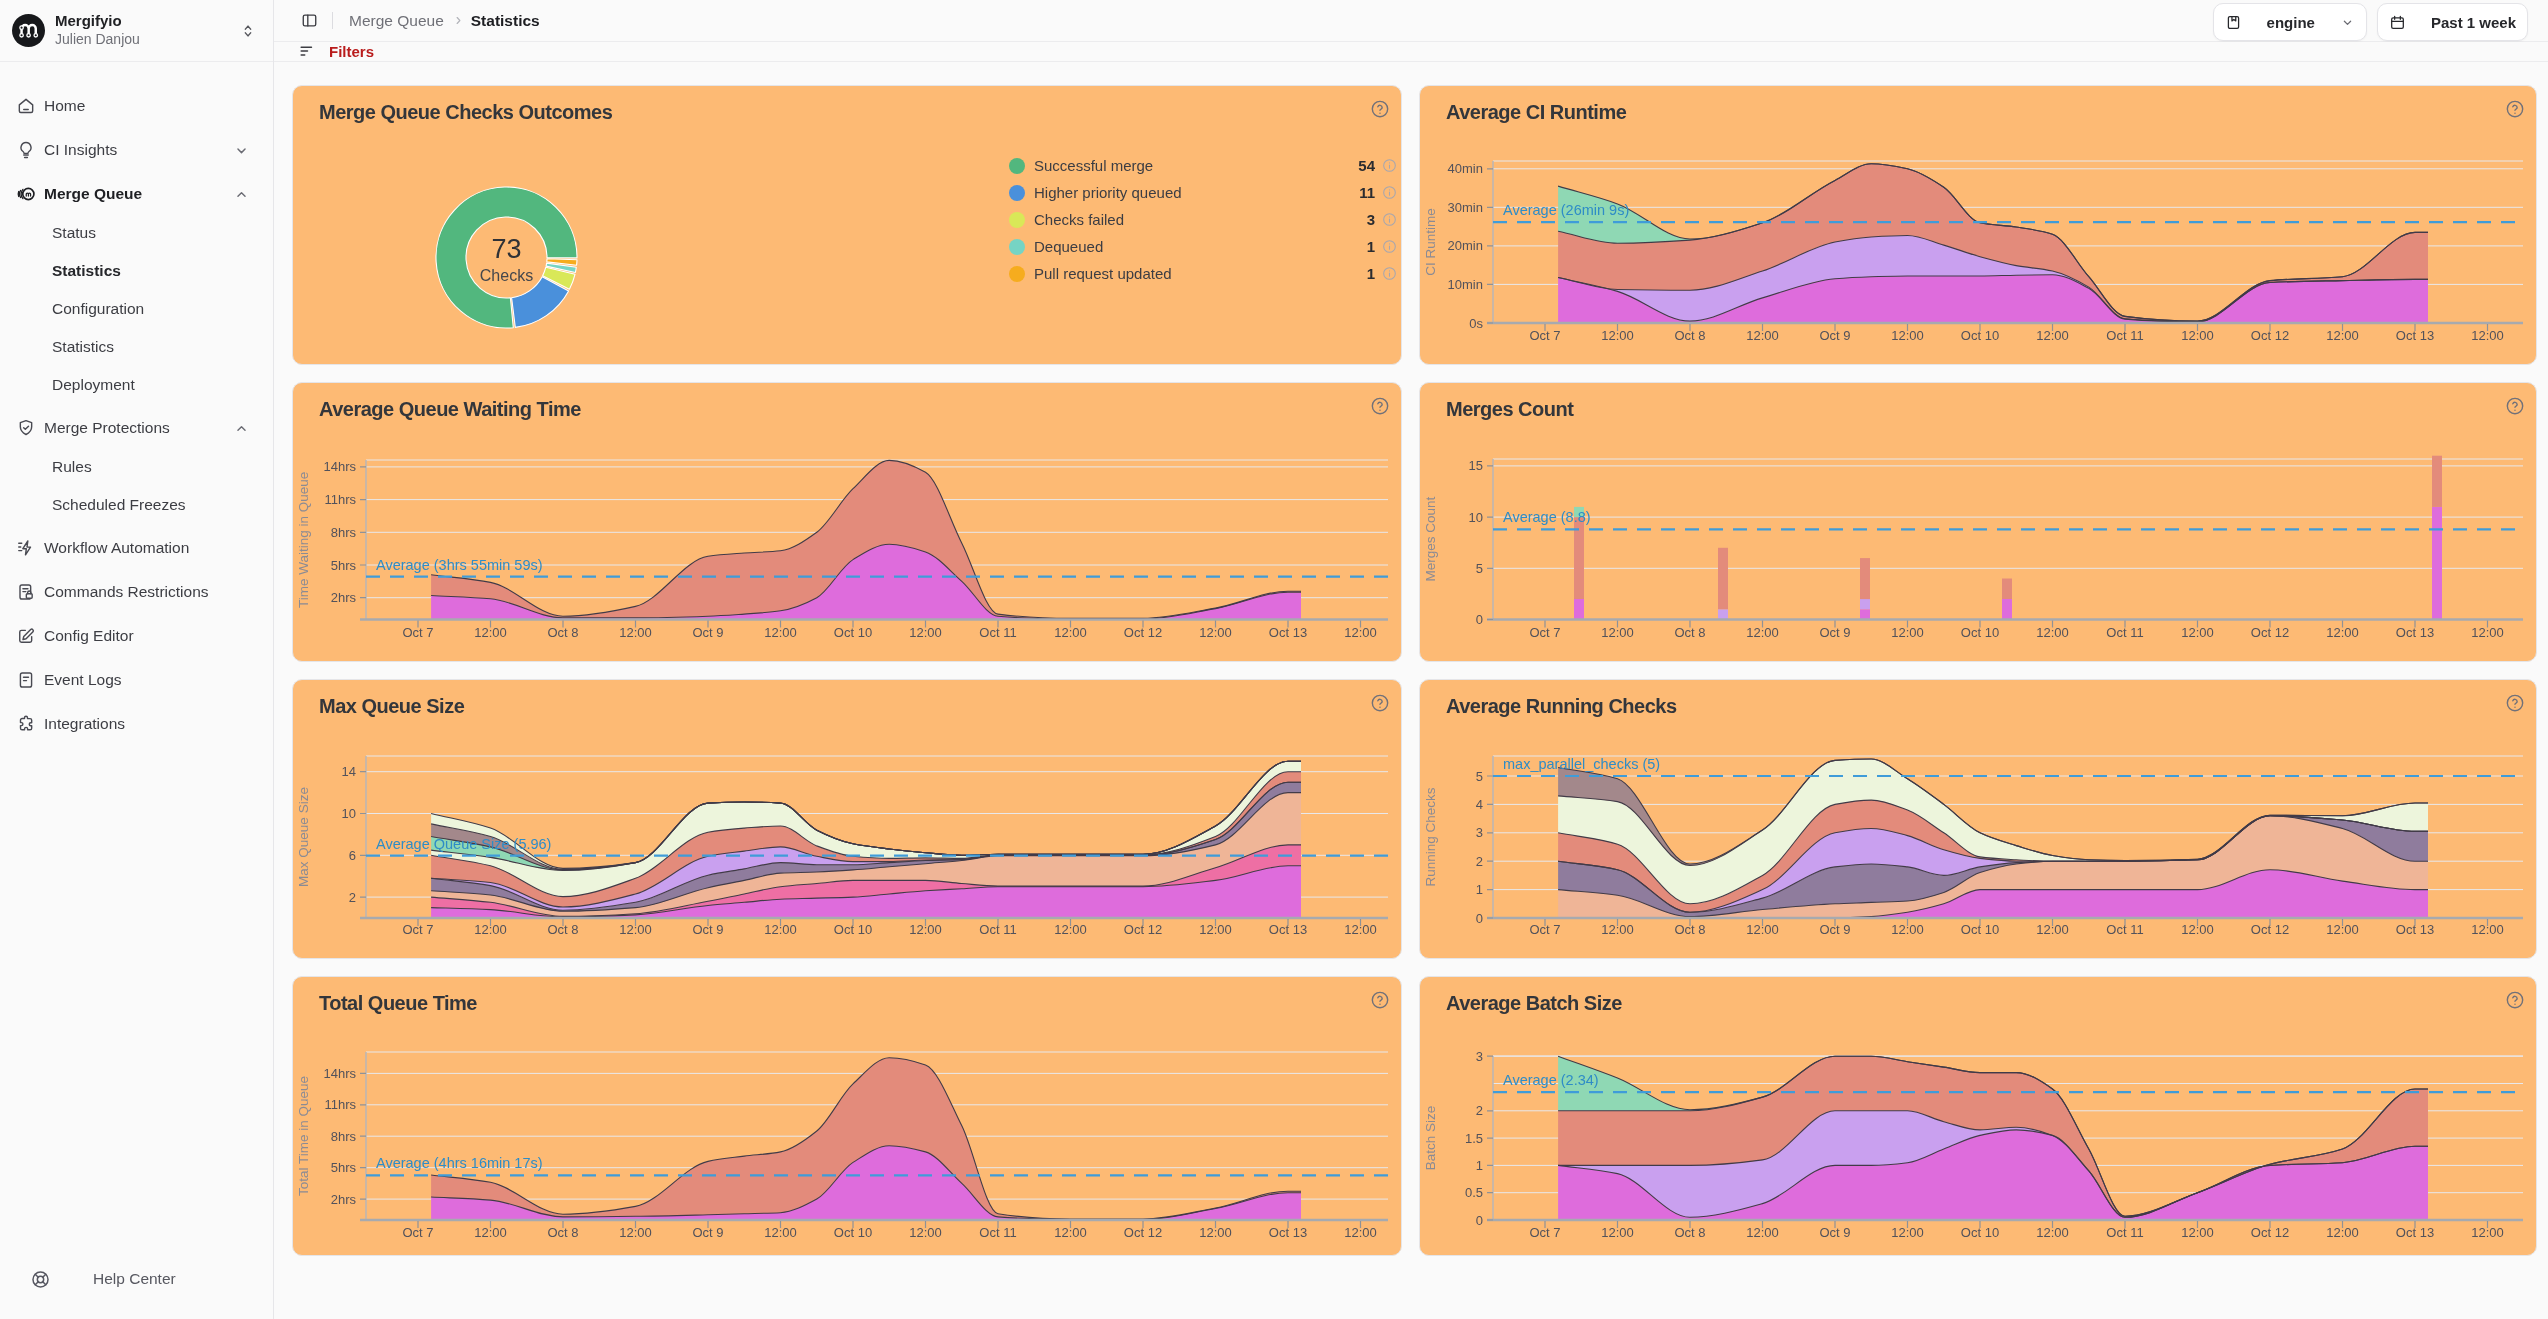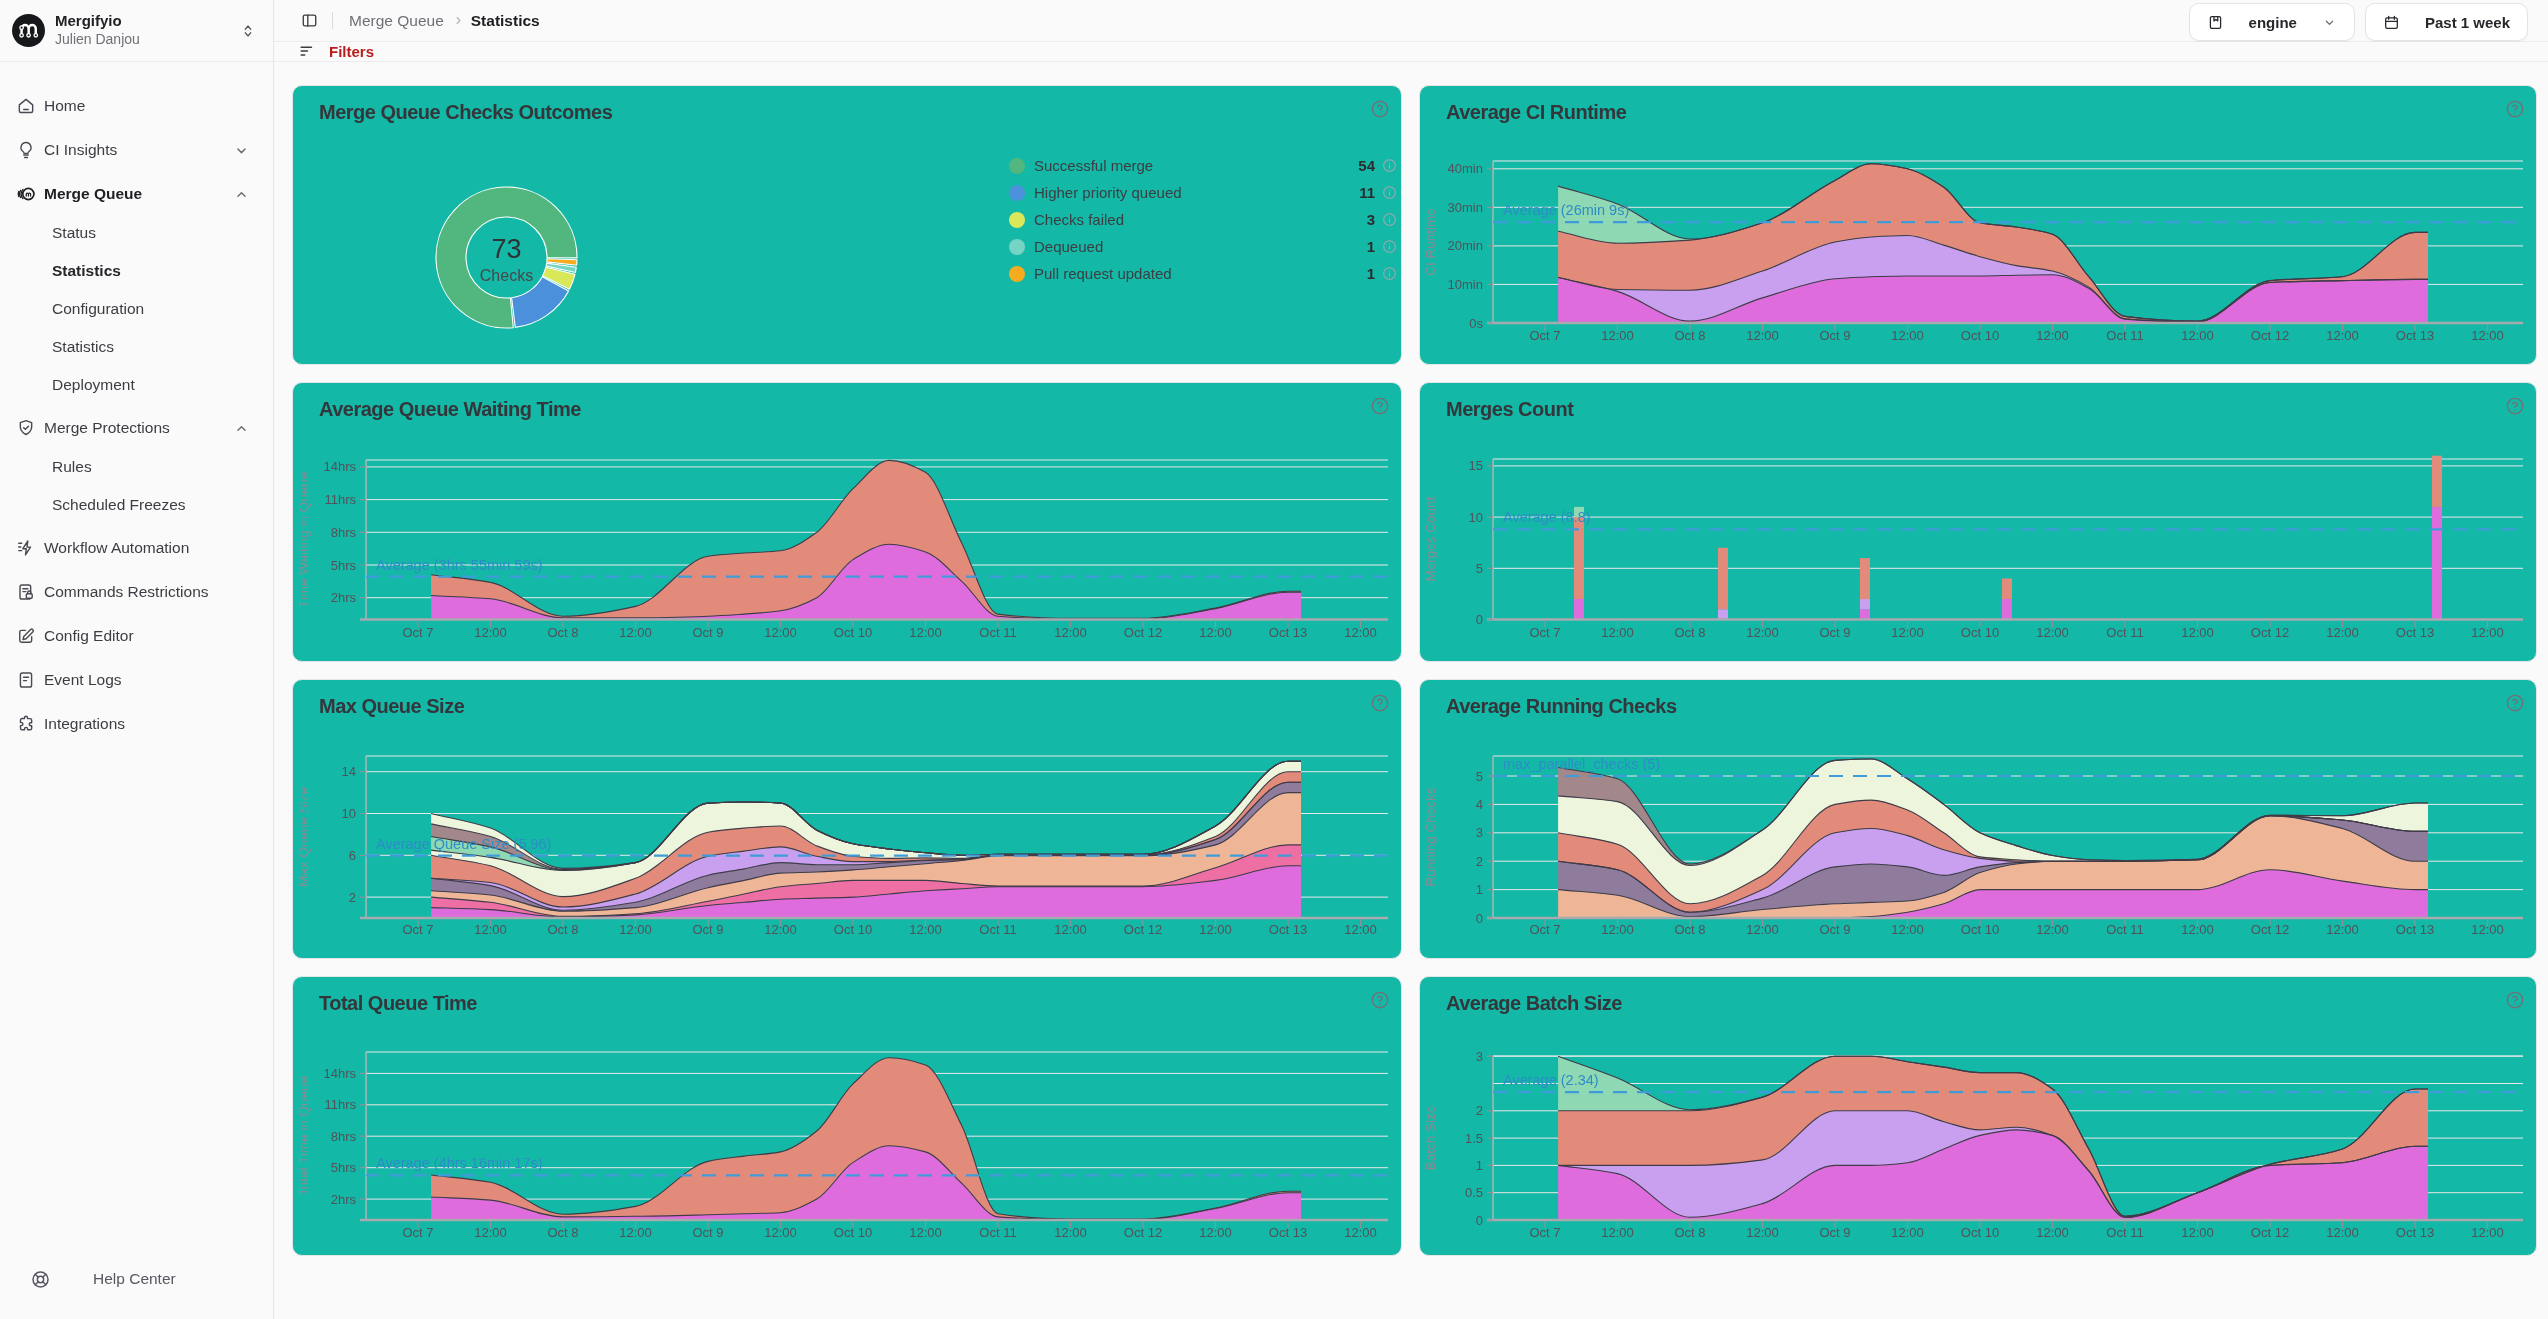--- a/index.html
+++ b/index.html
@@ -19,26 +19,26 @@
 .nsub { height:38px; display:flex; align-items:center; padding-left:52px; font-size:15.5px; color:#3c3d43; }
 .helpcenter { display:flex; align-items:center; gap:14px; padding:0 16px 0 30px; height:60px; margin-bottom:10px; }
 .helpcenter span { font-size:15.5px; color:#56575f;margin-left:28px; }
 main { flex:1; display:flex; flex-direction:column; }
 .topbar { height:61px; border-bottom:1px solid #ececee; display:flex; align-items:center; padding:0 20px 0 27px; background:#fafafa; }
 .crumbsep { width:1px; height:17px; background:#dcdce0; margin:0 16px 0 14px; }
 .crumb1 { font-size:15.5px; color:#6f7077; }
 .crumbchev { margin:0 6px 0 8px; display:flex; }
 .crumb2 { font-size:15.5px; font-weight:700; color:#1d1e22; }
 .topright { margin-left:auto; display:flex; gap:10px; }
-.btn { display:flex; align-items:center; gap:25px; height:38px; margin-top:3px; padding:0 17px; background:#fff; border:1px solid #e4e4e8; border-radius:10px; font-size:15px; font-weight:600; color:#27282c; box-shadow:0 1px 2px rgba(0,0,0,.04); }
+.btn { display:flex; align-items:center; gap:25px; height:38px; margin-top:3px; padding:0 11px; background:#fff; border:1px solid #e4e4e8; border-radius:10px; font-size:15px; font-weight:600; color:#27282c; box-shadow:0 1px 2px rgba(0,0,0,.04); }
 .filters { height:49px; border-bottom:1px solid #ececee; display:flex; align-items:center; gap:12px; padding-left:24px; background:#fafafa; }
 .filters span { font-size:15px; font-weight:600; color:#b91c1c; }
 .content { flex:1; padding:23px 11px 15px 18px; background:#fafafa; }
 .grid { display:grid; grid-template-columns:1110px 1118px; grid-auto-rows:280px; gap:17px; }
-.card { background:#14b8a6; border:1px solid #e5e5e8; border-radius:10px; position:relative; overflow:hidden; }
+.card { background:#fdba74; border:1px solid #e5e5e8; border-radius:10px; position:relative; overflow:hidden; }
 .ctitle { position:absolute; top:15px; left:26px; font-size:20px; font-weight:700; color:#33363b; letter-spacing:-0.5px; }
 .chelp { position:absolute; top:13px; right:11px; }
 .chart { position:absolute; left:0; top:0; }
 .legend { position:absolute; left:716px; top:66px; width:388px; }
 .lrow { display:flex; align-items:center; height:27px; }
 .ldot { width:16px; height:16px; border-radius:50%; flex:0 0 16px; }
 .llab { margin-left:9px; font-size:15px; color:#3c3d43; flex:1; }
 .lnum { font-size:15px; font-weight:700; color:#2b2c30; }
 .linfo { display:flex; margin-left:7px; width:15px; }
 </style>

